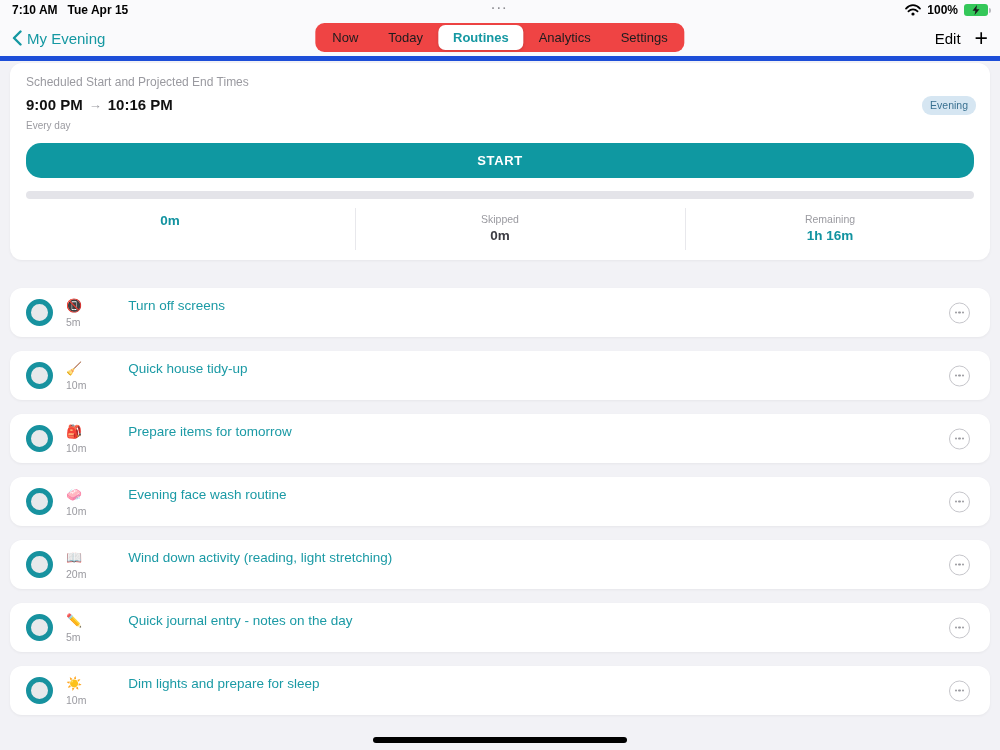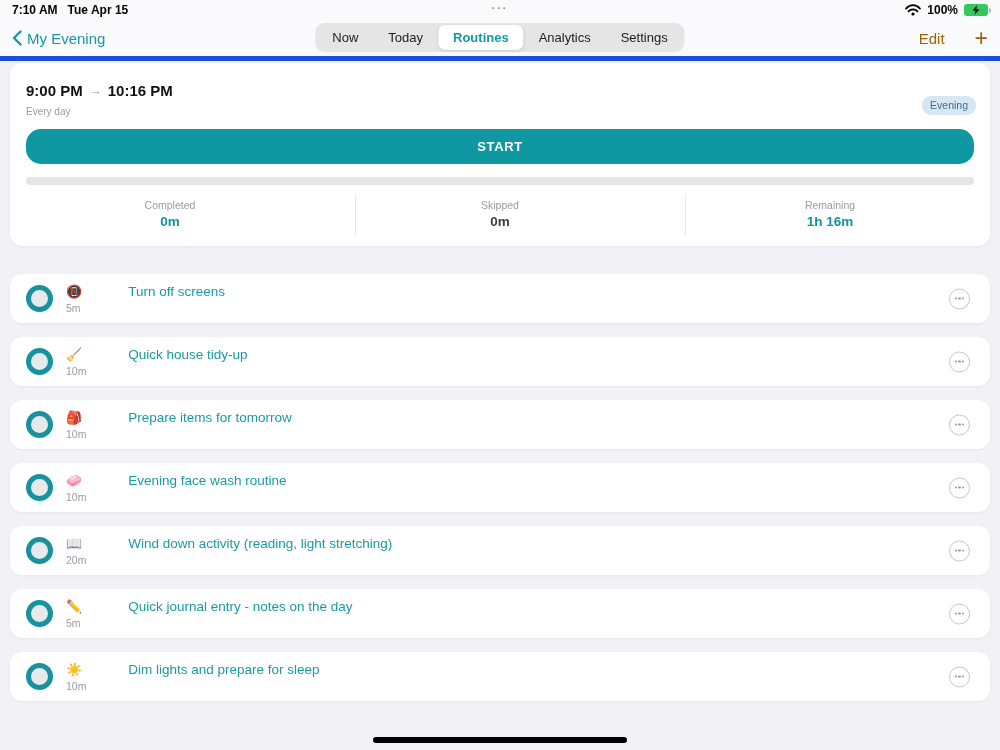--- a/index.html
+++ b/index.html
@@ -25,26 +25,26 @@
     position:relative; display:flex; align-items:center; justify-content:center;
   }
   .battery:after {
     content:""; position:absolute; right:-3px; top:3.5px; width:2px; height:5px;
     background:#B9B9BE; border-radius:0 2px 2px 0;
   }
   .navbar {
     height:36px; display:flex; align-items:center; padding:0 12px; position:relative;
   }
   .back-btn { display:flex; align-items:center; gap:5px; color:#1598A2; font-size:15px; cursor:pointer; }
-  .nav-right { margin-left:auto; display:flex; align-items:center; gap:30px; color:#a16207; }
+  .nav-right { margin-left:auto; display:flex; align-items:center; gap:14px; color:#000000; }
   .edit-btn { font-size:15px; cursor:pointer; }
   .add-btn { font-size:23px; font-weight:400; line-height:1; cursor:pointer; }
   .segmented {
     position:absolute; left:50%; top:3px; transform:translateX(-50%);
-    background:#e5e5e5; border-radius:9px; padding:2px; display:flex; align-items:center;
+    background:#ef4444; border-radius:9px; padding:2px; display:flex; align-items:center;
   }
   .segment {
     font-size:13px; color:#1c1c1e; padding:5px 15px; border-radius:7px;
     white-space:nowrap; cursor:pointer;
   }
   .segment.selected {
     background:#FFFFFF; color:#1598A2; font-weight:700;
     box-shadow:0 1px 3px rgba(0,0,0,0.12);
   }
   .page-title {
@@ -146,32 +146,32 @@
       </div>
     <div class="nav-right">
       <span class="edit-btn">Edit</span>
       <span class="add-btn">+</span>
     </div>
   </div>
 
 </div>
 
 <div class="schedule-card">
+  <div class="sched-subtitle">Scheduled Start and Projected End Times</div>
   <div class="time-row">
     <span>9:00 PM</span>
     <span class="time-arrow">→</span>
     <span>10:16 PM</span>
   </div>
   <div class="freq">Every day</div>
   <div class="badge">Evening</div>
   <div class="start-btn">START</div>
   <div class="progress-track"></div>
   <div class="stats-row" id="stats-container">
       <div class="stat">
-    <div class="stat-label">Completed</div>
     <div class="stat-value accent">0m</div>
   </div>
       <div class="stat">
     <div class="stat-label">Skipped</div>
     <div class="stat-value plain">0m</div>
   </div>
       <div class="stat">
     <div class="stat-label">Remaining</div>
     <div class="stat-value accent">1h 16m</div>
   </div>

